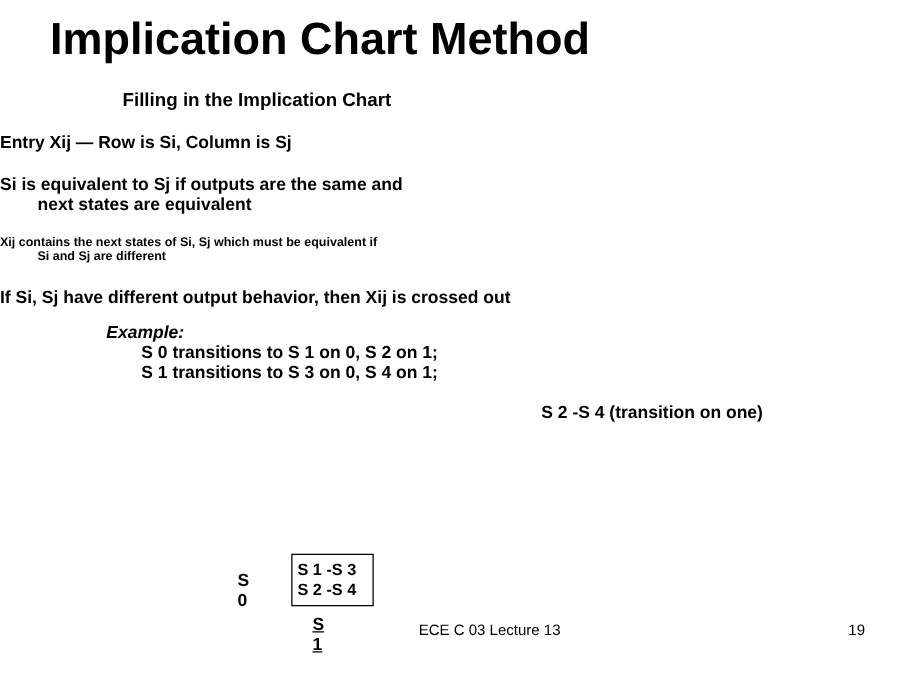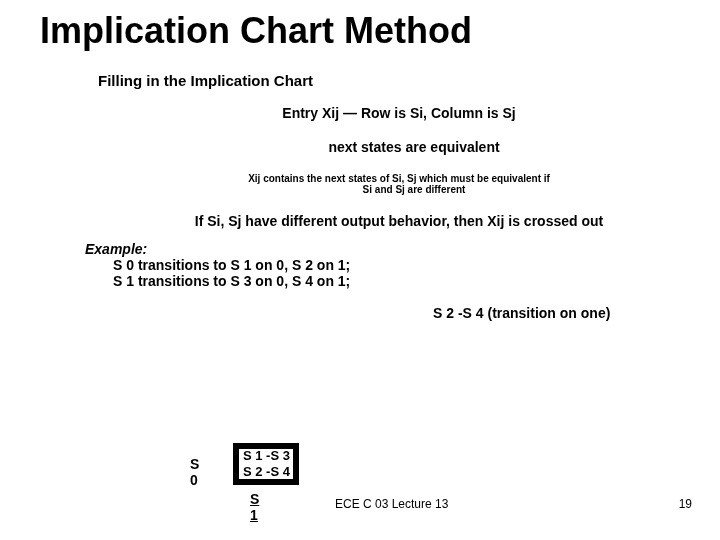--- a/index.html
+++ b/index.html
@@ -22,23 +22,21 @@
       padding-top: 10px;
       margin-left: 40px;
     }
     .subtitle {
       font-size: 15px;
       font-weight: bold;
       margin-left: 98px;
       margin-top: 20px;
     }
     .content {
-      margin-left: 118px;
       margin-right: 40px;
-      text-align: center;
     }
     .entry {
       font-size: 14px;
       font-weight: bold;
       margin-top: 16px;
     }
     .para1 {
       font-size: 14px;
       font-weight: bold;
       margin-top: 18px;
@@ -90,21 +88,21 @@
       top: 13px;
       font-size: 14px;
       font-weight: bold;
     }
     .box {
       position: absolute;
       left: 43px;
       top: 0px;
       width: 66px;
       height: 42px;
-      border: 6px solid #000000;
+      border: 1px solid #000000;
       display: flex;
       flex-direction: column;
       justify-content: center;
       align-items: flex-start;
       padding-left: 4px;
     }
     .box-line {
       font-size: 13px;
       font-weight: bold;
       line-height: 16px;
@@ -133,20 +131,21 @@
 </head>
 <body>
 
 <div class="title">Implication Chart Method</div>
 <div class="subtitle">Filling in the Implication Chart</div>
 
 <div class="content">
   <div class="entry">Entry Xij — Row is Si, Column is Sj</div>
 
   <div class="para1">
+    <div>Si is equivalent to Sj if outputs are the same and</div>
     <div class="indent">next states are equivalent</div>
   </div>
 
   <div class="para2">
     <div>Xij contains the next states of Si, Sj which must be equivalent if</div>
     <div class="indent">Si and Sj are different</div>
   </div>
 
   <div class="para3">If Si, Sj have different output behavior, then Xij is crossed out</div>
 </div>

